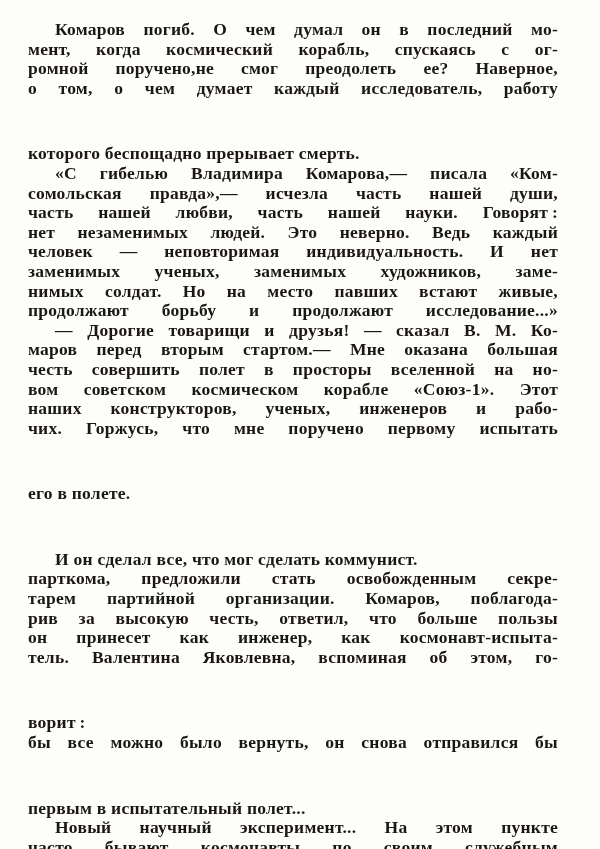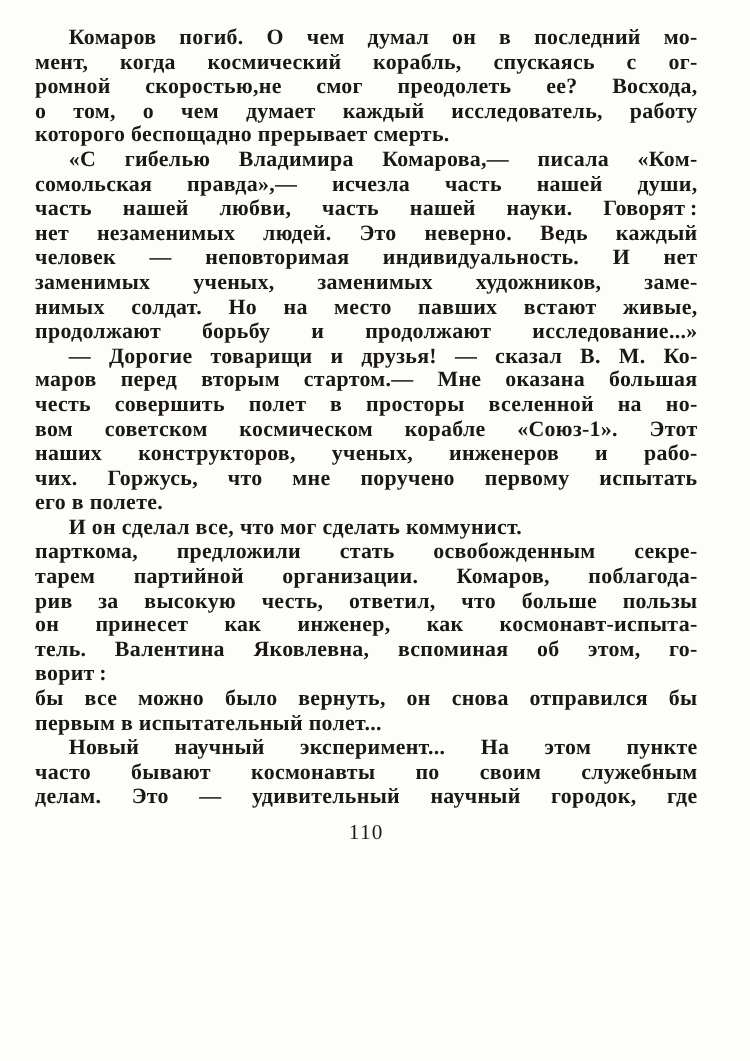--- a/index.html
+++ b/index.html
@@ -35,40 +35,41 @@
     text-align-last: justify;
     white-space: normal;
     height: 19.6px;
     overflow: visible;
   }
   .line.first {
     text-indent: 27px;
   }
   .line.left {
     text-align-last: left;
+    margin-top: 46px;
   }
   .page-number {
     margin-top: 9px;
     text-align: center;
     text-align-last: center;
     font-weight: 400;
     font-size: 17px;
     letter-spacing: 1px;
     color: var(--ink, #1b1713);
   }
 </style>
 </head>
 <body>
 
 <div class="book-page">
   <div class="page-text">
 
     <div class="line first">Комаров погиб. О чем думал он в последний мо-</div>
       <div class="line">мент, когда космический корабль, спускаясь с ог-</div>
-      <div class="line">ромной скоростью,не смог преодолеть ее? Восхода,</div>
+      <div class="line">ромной поручено,не смог преодолеть ее? Наверное,</div>
       <div class="line">о том, о чем думает каждый исследователь, работу</div>
       <div class="line left">которого беспощадно прерывает смерть.</div>
       <div class="line first">«С гибелью Владимира Комарова,— писала «Ком-</div>
       <div class="line">сомольская правда»,— исчезла часть нашей души,</div>
       <div class="line">часть нашей любви, часть нашей науки. Говорят :</div>
       <div class="line">нет незаменимых людей. Это неверно. Ведь каждый</div>
       <div class="line">человек — неповторимая индивидуальность. И нет</div>
       <div class="line">заменимых ученых, заменимых художников, заме-</div>
       <div class="line">нимых солдат. Но на место павших встают живые,</div>
       <div class="line">продолжают борьбу и продолжают исследование...»</div>

